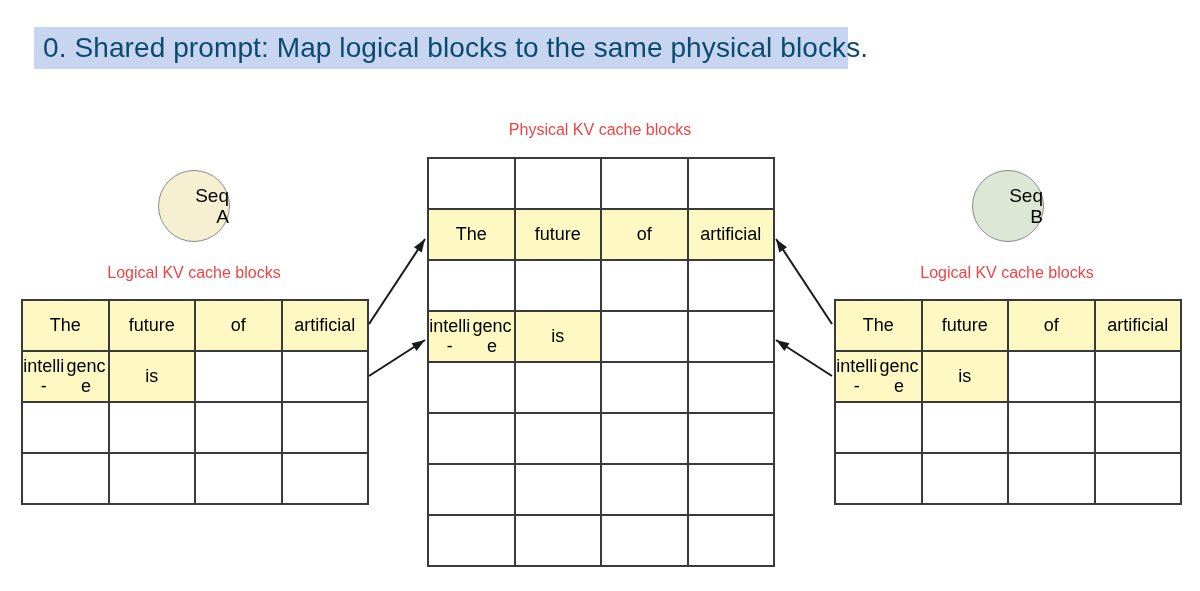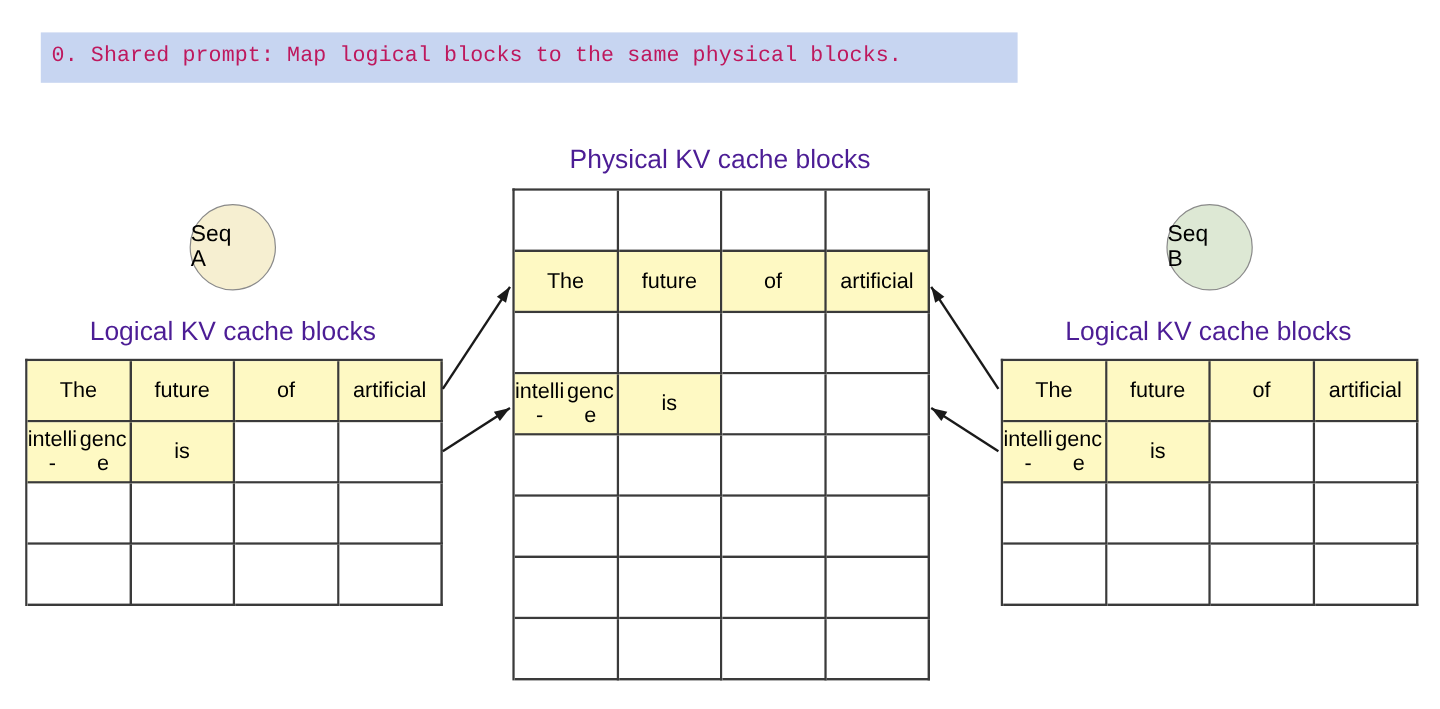--- a/index.html
+++ b/index.html
@@ -23,51 +23,50 @@
     top: 27px;
     width: 814px;
     height: 42px;
     background: #c7d5f1;
     display: flex;
     align-items: center;
     box-sizing: border-box;
     padding-left: 9px;
   }
   #banner .banner-text {
-    font-size: 18px;
+    font-size: 28px;
     line-height: 1.1;
     letter-spacing: 0.1px;
-    color: #be185d;
+    color: #0c4a6e;
     white-space: nowrap;
-    font-family: Liberation Mono, monospace;
   }
 
   
   .caption {
     position: absolute;
-    font-size: 22px;
+    font-size: 16px;
     line-height: 1;
     white-space: nowrap;
-    color: #4c1d95;
+    color: #ef4444;
     text-align: center;
   }
   #caption-physical { left: 427px; top: 122px; width: 346px; }
   #caption-logical-a { left: 21px;  top: 265px; width: 346px; }
   #caption-logical-b { left: 834px; top: 265px; width: 346px; }
 
   
   .seq-circle {
     position: absolute;
     width: 72px;
     height: 72px;
     border-radius: 50%;
     border: 1.4px solid #8a8a8a;
     display: flex;
     flex-direction: column;
-    align-items: flex-start;
+    align-items: flex-end;
     justify-content: center;
     font-size: 19px;
     line-height: 1.12;
     box-sizing: border-box;
   }
   #seq-a { left: 158px; top: 170px; background: #f6efd1; }
   #seq-b { left: 972px; top: 170px; background: #dde8d4; }
 
   
   .grid {

